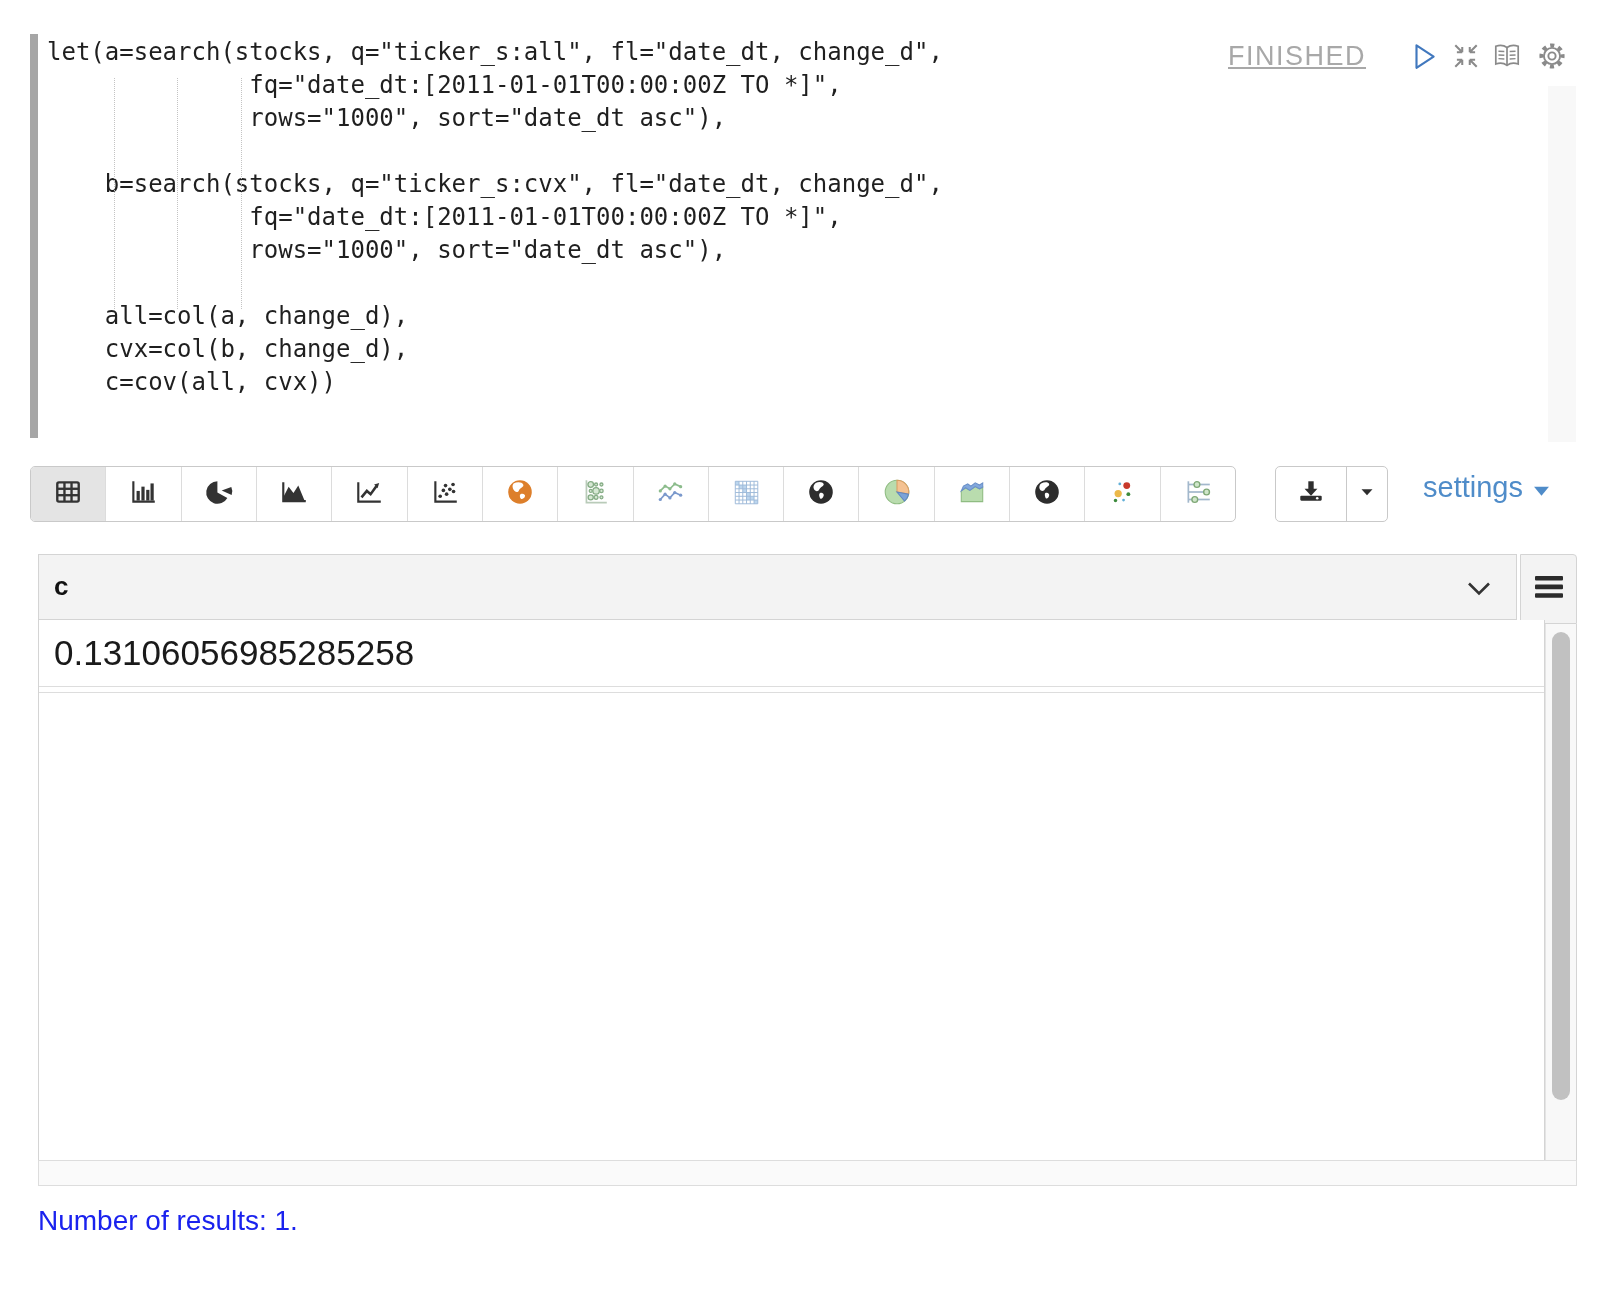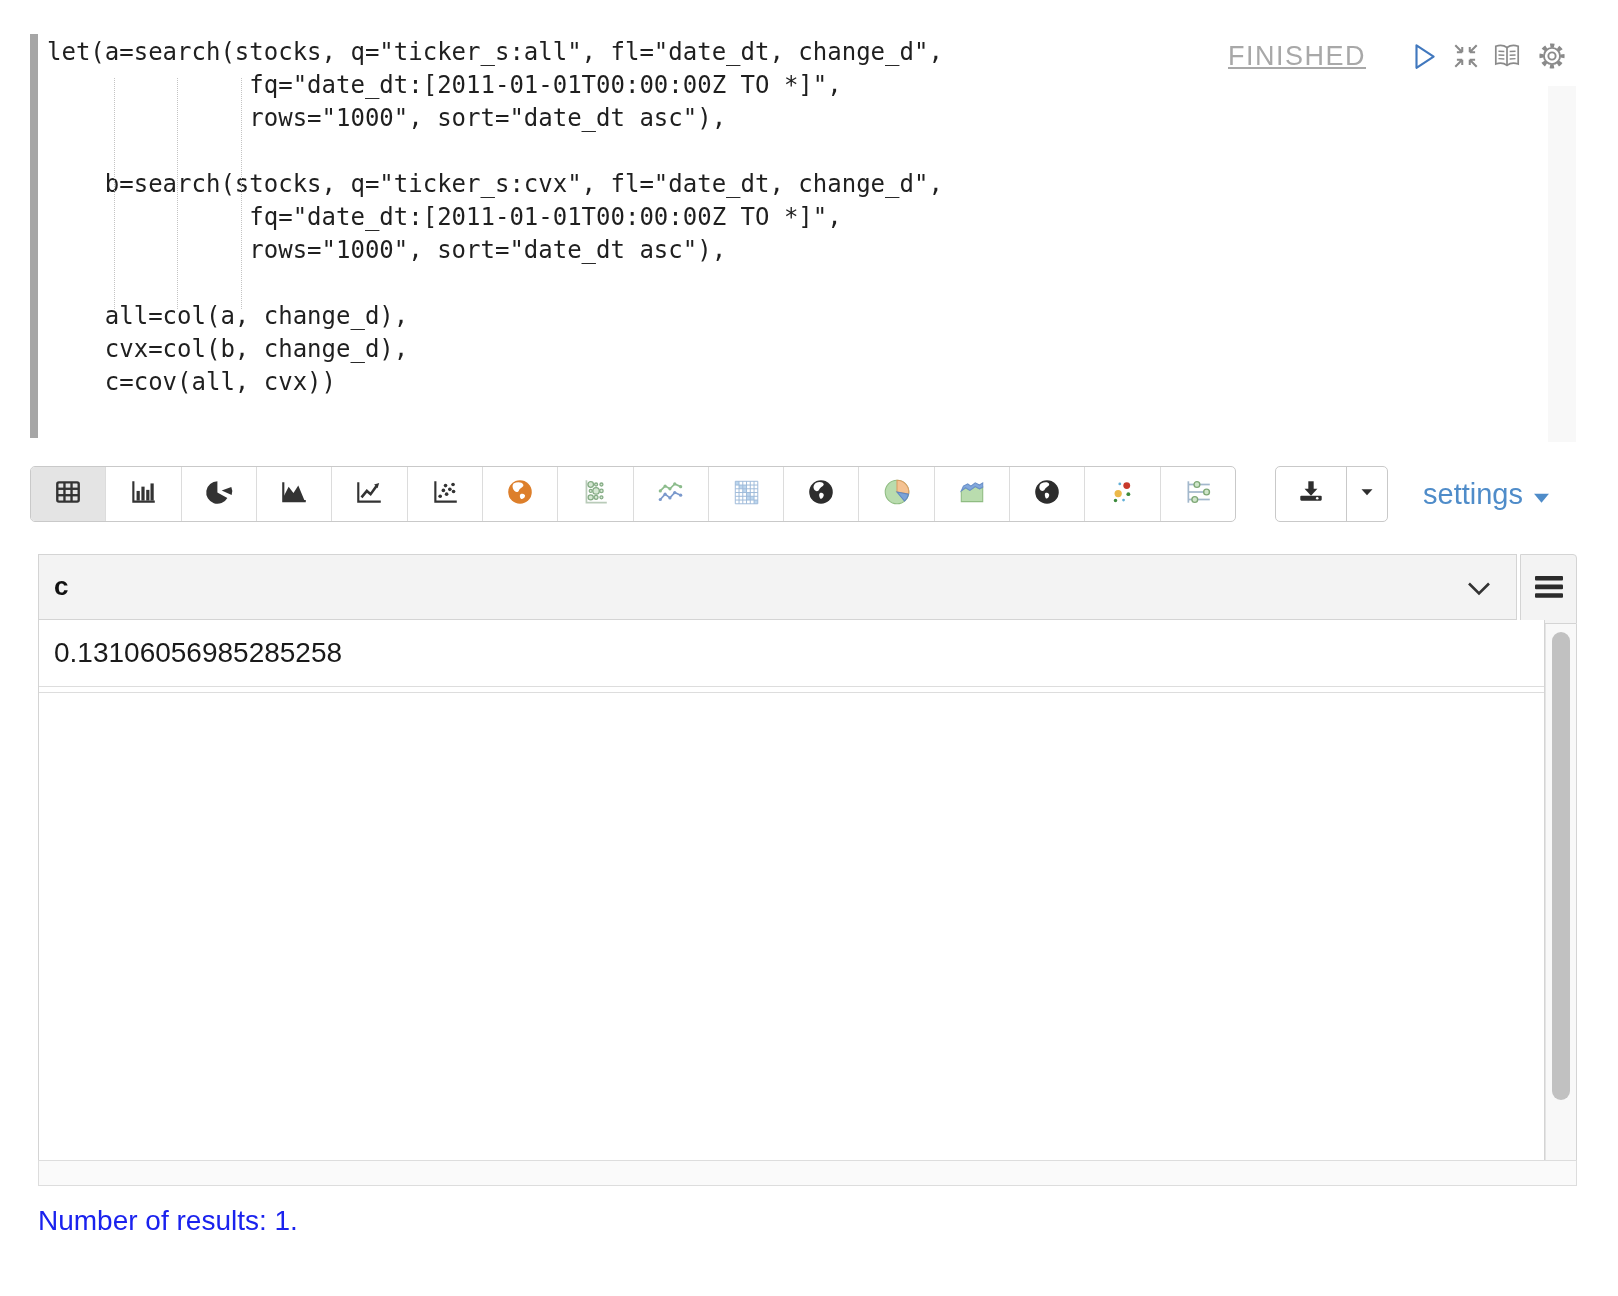--- a/index.html
+++ b/index.html
@@ -37,41 +37,41 @@
   .tb{flex:1;display:flex;align-items:center;justify-content:center;border-right:1px solid #dcdcdc;cursor:pointer;}
   .tb:last-child{border-right:none;}
   .tb.selected{background:#e4e4e4;border-radius:4px 0 0 4px;}
   .dl-group{
     left:1275px;top:466px;width:113px;height:56px;box-sizing:border-box;
     border:1px solid #c9c9c9;border-radius:5px;background:#fff;display:flex;
   }
   .dl-main{width:70px;border-right:1px solid #c9c9c9;display:flex;align-items:center;justify-content:center;cursor:pointer;}
   .dl-caret{flex:1;display:flex;align-items:center;justify-content:center;cursor:pointer;}
   .settings-link{
-    left:1423px;top:471px;height:46px;display:flex;align-items:center;gap:10px;
+    left:1423px;top:471px;height:46px;display:flex;gap:10px;
     font-size:29px;color:#4f8cc9;cursor:pointer;
   }
 
   
   .grid-header{
     left:38px;top:554px;width:1479px;height:66px;box-sizing:border-box;
     background:#f3f3f3;border:1px solid #d4d4d4;
   }
   .col-label{position:absolute;left:15px;top:0;line-height:62px;font-size:26px;font-weight:bold;color:#111;}
   .col-chevron{position:absolute;right:24px;top:25px;cursor:pointer;}
   .grid-menu-btn{
     left:1520px;top:554px;width:57px;height:70px;box-sizing:border-box;
     background:#f3f3f3;border:1px solid #d4d4d4;border-radius:0 4px 0 0;
     display:flex;align-items:center;justify-content:center;cursor:pointer;
   }
   .grid-body{
     left:38px;top:620px;width:1507px;height:540px;box-sizing:border-box;background:#fff;
     border-left:1px solid #d4d4d4;border-right:1px solid #d4d4d4;
   }
-  .grid-row{height:66px;line-height:66px;font-size:28px;color:#1a1a1a;padding-left:15px;border-bottom:1px solid #dddddd;}
+  .grid-row{height:66px;line-height:66px;font-size:35px;color:#1a1a1a;padding-left:15px;border-bottom:1px solid #dddddd;}
   .double-line{position:absolute;left:0;top:72px;width:100%;height:1px;background:#dddddd;}
   .v-scroll{
     left:1545px;top:624px;width:32px;height:536px;box-sizing:border-box;background:#f8f8f8;
     border-left:1px solid #e4e4e4;border-right:1px solid #d4d4d4;
   }
   .v-thumb{position:absolute;left:6px;top:8px;width:18px;height:468px;background:#c1c1c1;border-radius:9px;}
   .h-scroll{
     left:38px;top:1160px;width:1539px;height:26px;box-sizing:border-box;
     background:#fafafa;border:1px solid #dddddd;
   }

